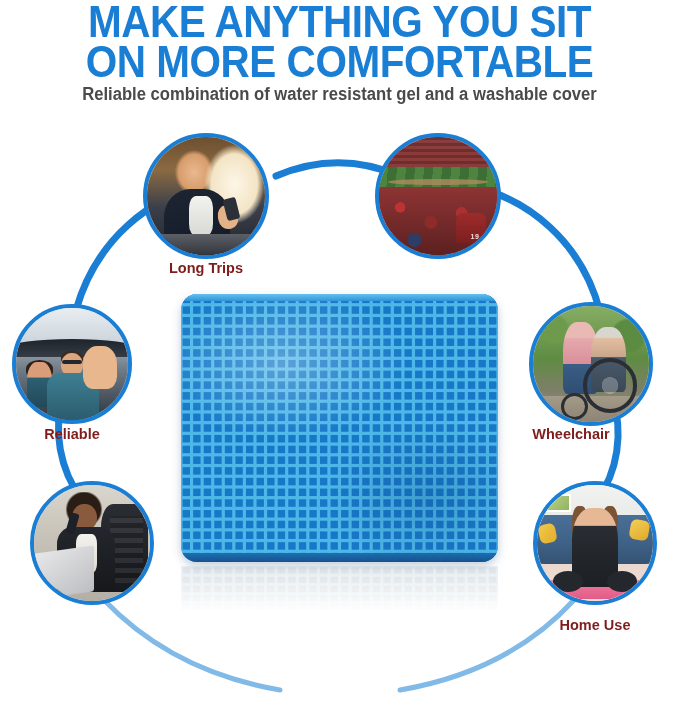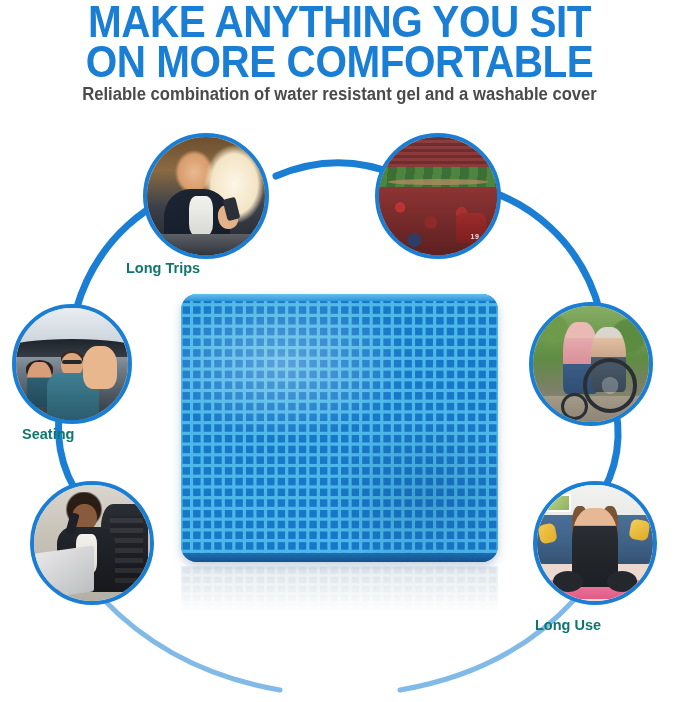--- a/index.html
+++ b/index.html
@@ -45,22 +45,22 @@
     position:absolute;
     border-radius:50%;
     border:4px solid #1a7fd4;
     overflow:hidden;
     box-sizing:border-box;
     background:#ddd;
   }
   .bubble .photo{position:absolute;inset:0;}
   .caption{
     position:absolute;
-    text-align:left;
-    color:#0f766e;
+    text-align:center;
+    color:#7f1d1d;
     font-weight:bold;
     font-size:14.5px;
     white-space:nowrap;
   }
 
   
   .ph-plane{
     background:
       radial-gradient(ellipse 42px 55px at 74% 40%, #fdf6e8 0%, #f3e4c4 55%, rgba(243,228,196,0) 72%),
       radial-gradient(ellipse 26px 30px at 40% 30%, #e8b98f 0%, #d89c6c 60%, rgba(216,156,108,0) 75%),
@@ -379,31 +379,32 @@
         <div class="roof"></div>
       <div class="whair"></div>
         <div class="woman"></div>
       <div class="hair"></div>
         <div class="manhead"></div>
         <div class="glasses"></div>
       <div class="body"></div>
         <div class="palm"></div>
     </div>
   </div>
-  <div class="caption" style="left:22px;top:426px;width:100px;">Seating</div>
+  <div class="caption" style="left:22px;top:426px;width:100px;">Reliable</div>
 
   <div class="bubble" style="left:529px;top:302px;width:124px;height:124px;">
     <div class="photo ph-wheelchair">
       <div class="ground"></div>
         <div class="caregiver"></div>
       <div class="chair-person"></div>
         <div class="wheel"></div>
         <div class="wheel2"></div>
     </div>
   </div>
+  <div class="caption" style="left:511px;top:426px;width:120px;">Wheelchair</div>
 
   <div class="bubble" style="left:30px;top:481px;width:124px;height:124px;">
     <div class="photo ph-office">
       <div class="chairback"></div>
         <div class="hair"></div>
         <div class="face"></div>
       <div class="blazer"></div>
         <div class="top"></div>
       <div class="phone"></div>
         <div class="laptop"></div>
@@ -418,21 +419,21 @@
       <div class="pillowL"></div>
         <div class="pillowR"></div>
         <div class="mat"></div>
       <div class="hairL"></div>
         <div class="hairR"></div>
         <div class="body"></div>
       <div class="kneeL"></div>
         <div class="kneeR"></div>
     </div>
   </div>
-  <div class="caption" style="left:535px;top:617px;width:120px;">Long Use</div>
+  <div class="caption" style="left:535px;top:617px;width:120px;">Home Use</div>
 
   <div id="cushion-wrap">
     <div id="cushion">
       <svg class="grid" id="grid-main" viewBox="0 0 317 268" preserveAspectRatio="none">
           <rect width="317" height="268" fill="#4db8e8"></rect>
           <rect x="1.58" y="1.61" width="7.40" height="7.50" fill="#1878c8"></rect>
           <rect x="1.58" y="12.33" width="7.40" height="7.50" fill="#1878c8"></rect>
           <rect x="1.58" y="23.05" width="7.40" height="7.50" fill="#1878c8"></rect>
           <rect x="1.58" y="33.77" width="7.40" height="7.50" fill="#1878c8"></rect>
           <rect x="1.58" y="44.49" width="7.40" height="7.50" fill="#1878c8"></rect>

